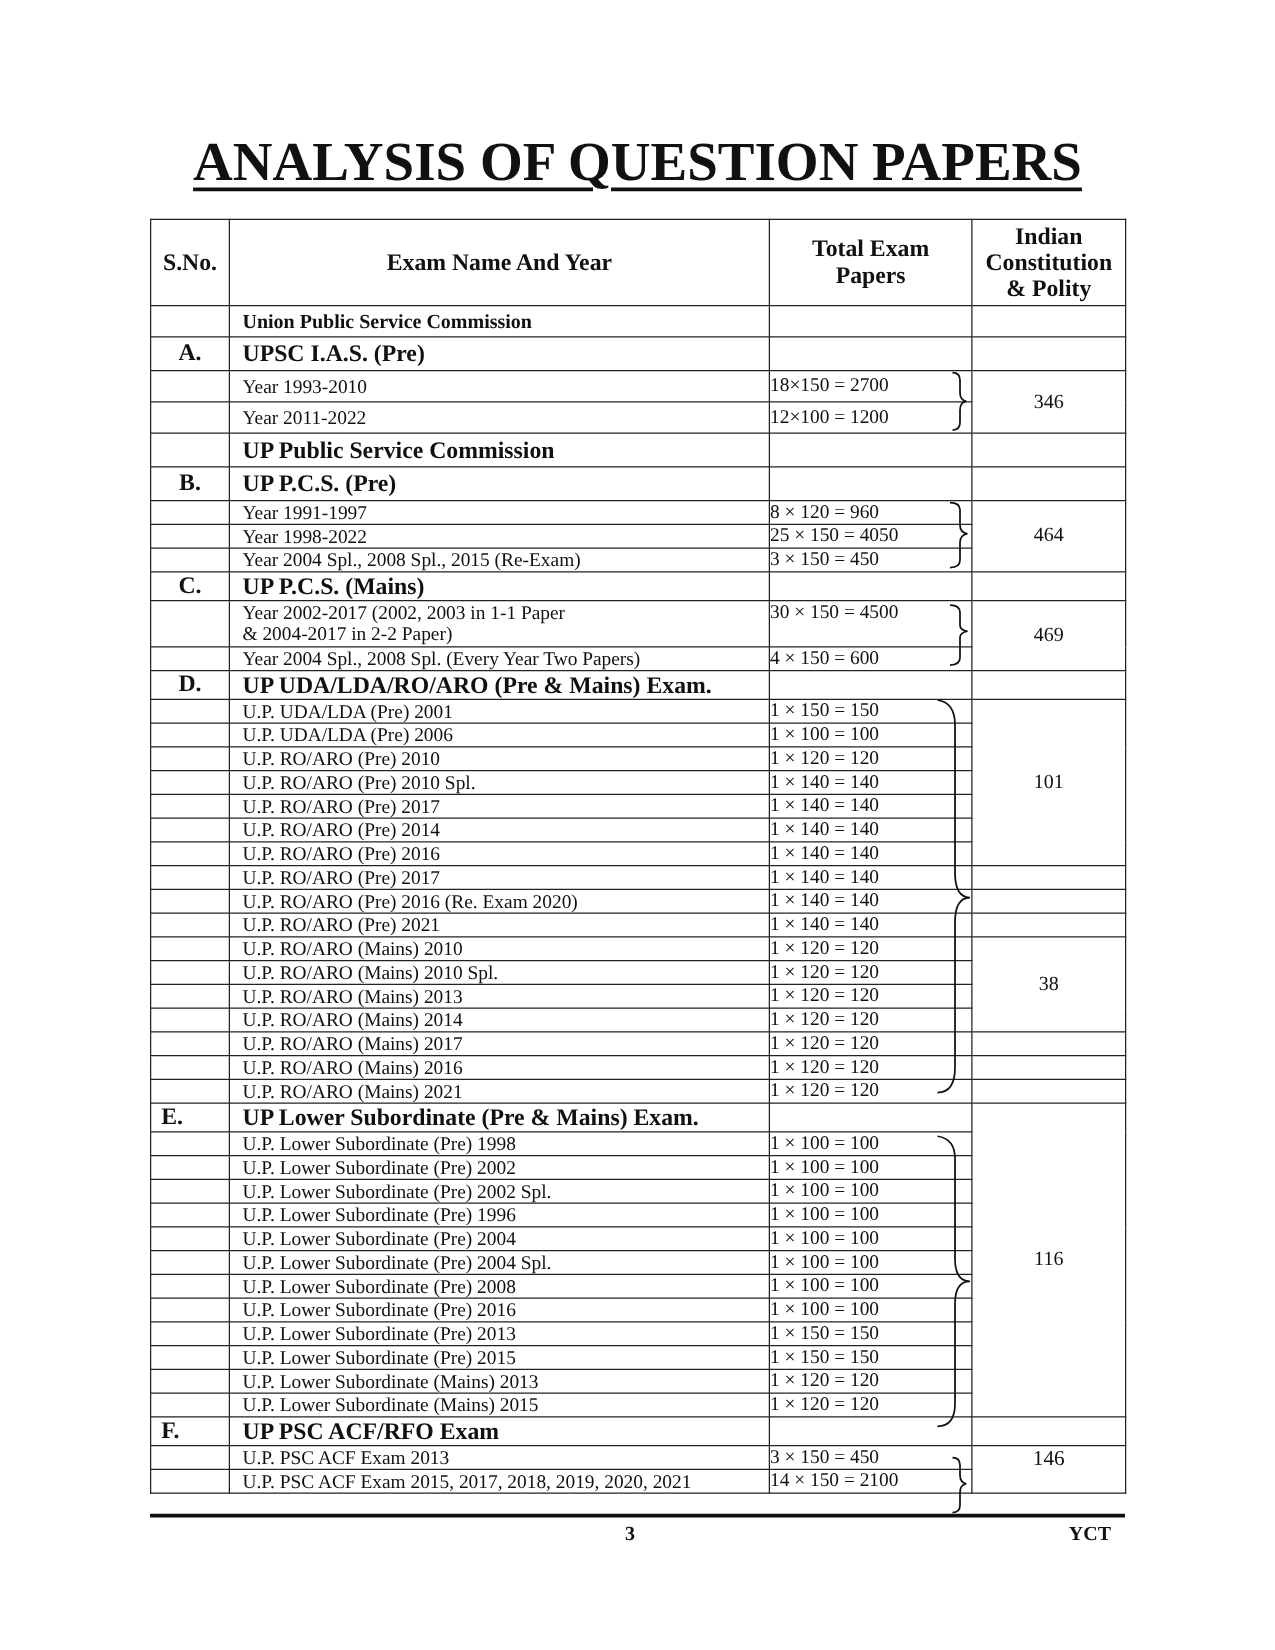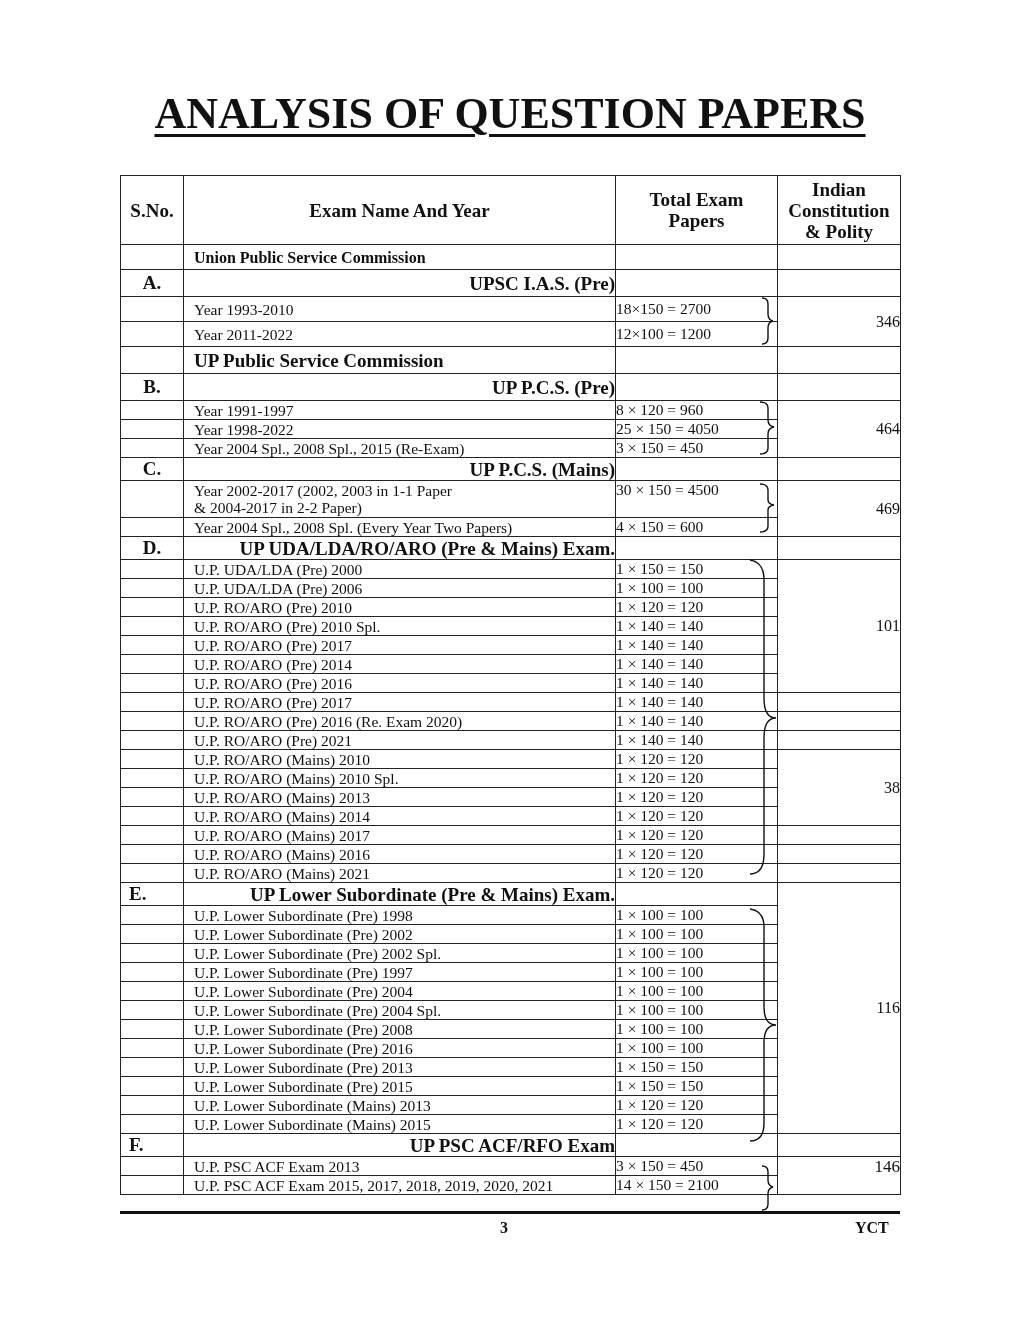--- a/index.html
+++ b/index.html
@@ -1,36 +1,36 @@
 <!DOCTYPE html>
 <html><head>
 <meta charset="utf-8">
 <style>
   html, body { margin: 0; padding: 0; background: #ffffff; }
   body { width: 1020px; height: 1320px; position: relative; font-family: "Liberation Serif", "DejaVu Serif", serif; color: #111; }
   .title {
-    position: absolute; left: 0; right: 0; top: 88px; text-align: center;
+    position: absolute; left: 0; right: 0; top: 104px; text-align: center;
     font-size: 44px; font-weight: bold; letter-spacing: 0px;
   }
   .title span { text-decoration: underline; text-decoration-thickness: 3px; text-underline-offset: 6px; }
   table.grid {
     position: absolute; left: 120px; top: 175px; width: 780px;
     border-collapse: collapse; table-layout: fixed;
   }
   table.grid td, table.grid th { border: 1.5px solid #222; padding: 0; vertical-align: middle; }
   col.c1 { width: 63px; } col.c2 { width: 432px; } col.c3 { width: 162px; } col.c4 { width: 123px; }
   th { font-weight: bold; font-size: 19px; text-align: center; line-height: 21px; }
   tr.head th { height: 68px; }
   td.sno { text-align: center; font-weight: bold; font-size: 19px; }
   td.name { padding-left: 10px !important; font-size: 15.5px; line-height: 17px; }
-  td.name.section { font-weight: bold; font-size: 19px; text-align: right; }
+  td.name.section { font-weight: bold; font-size: 19px; }
   td.name.org { font-weight: bold; font-size: 16px; }
   td.name.org-big { font-weight: bold; font-size: 19px; }
   td.papers { padding-right: 28px !important; font-size: 15.5px; position: relative; }
-  td.total { text-align: right; font-size: 16px; }
+  td.total { text-align: center; font-size: 16px; }
   tr.r19 td { height: 18px; }
   tr.r25 td { height: 24px; }
   tr.r26 td { height: 26px; }
   tr.r36 td { height: 36px; }
   tr.r20 td { height: 19px; }
   .footer-line { position: absolute; left: 120px; width: 780px; top: 1211px; height: 3px; background: #111; }
   .page-num { position: absolute; left: 500px; top: 1219px; font-weight: bold; font-size: 16px; }
   .brand { position: absolute; left: 855px; top: 1219px; font-weight: bold; font-size: 16px; }
   svg.braces { position: absolute; left: 0; top: 0; pointer-events: none; }
 </style>
@@ -125,21 +125,21 @@
   </tr>
 
   <tr class="r20">
     <td class="sno">D.</td>
         <td class="name section">UP UDA/LDA/RO/ARO (Pre &amp; Mains) Exam.</td>
         <td></td>
         <td></td>
   </tr>
   <tr class="r19">
         <td></td>
-        <td class="name">U.P. UDA/LDA (Pre) 2000</td>
+        <td class="name">U.P. UDA/LDA (Pre) 2001</td>
         <td class="papers">1 × 150 = 150</td>
     <td class="total" rowspan="7">101</td>
       </tr>
   <tr class="r19">
         <td></td>
         <td class="name">U.P. UDA/LDA (Pre) 2006</td>
         <td class="papers">1 × 100 = 100</td>
       </tr>
   <tr class="r19">
         <td></td>
@@ -240,21 +240,21 @@
         <td class="name">U.P. Lower Subordinate (Pre) 2002</td>
         <td class="papers">1 × 100 = 100</td>
       </tr>
   <tr class="r19">
         <td></td>
         <td class="name">U.P. Lower Subordinate (Pre) 2002 Spl.</td>
         <td class="papers">1 × 100 = 100</td>
       </tr>
   <tr class="r19">
         <td></td>
-        <td class="name">U.P. Lower Subordinate (Pre) 1997</td>
+        <td class="name">U.P. Lower Subordinate (Pre) 1996</td>
         <td class="papers">1 × 100 = 100</td>
       </tr>
   <tr class="r19">
         <td></td>
         <td class="name">U.P. Lower Subordinate (Pre) 2004</td>
         <td class="papers">1 × 100 = 100</td>
       </tr>
   <tr class="r19">
         <td></td>
         <td class="name">U.P. Lower Subordinate (Pre) 2004 Spl.</td>

